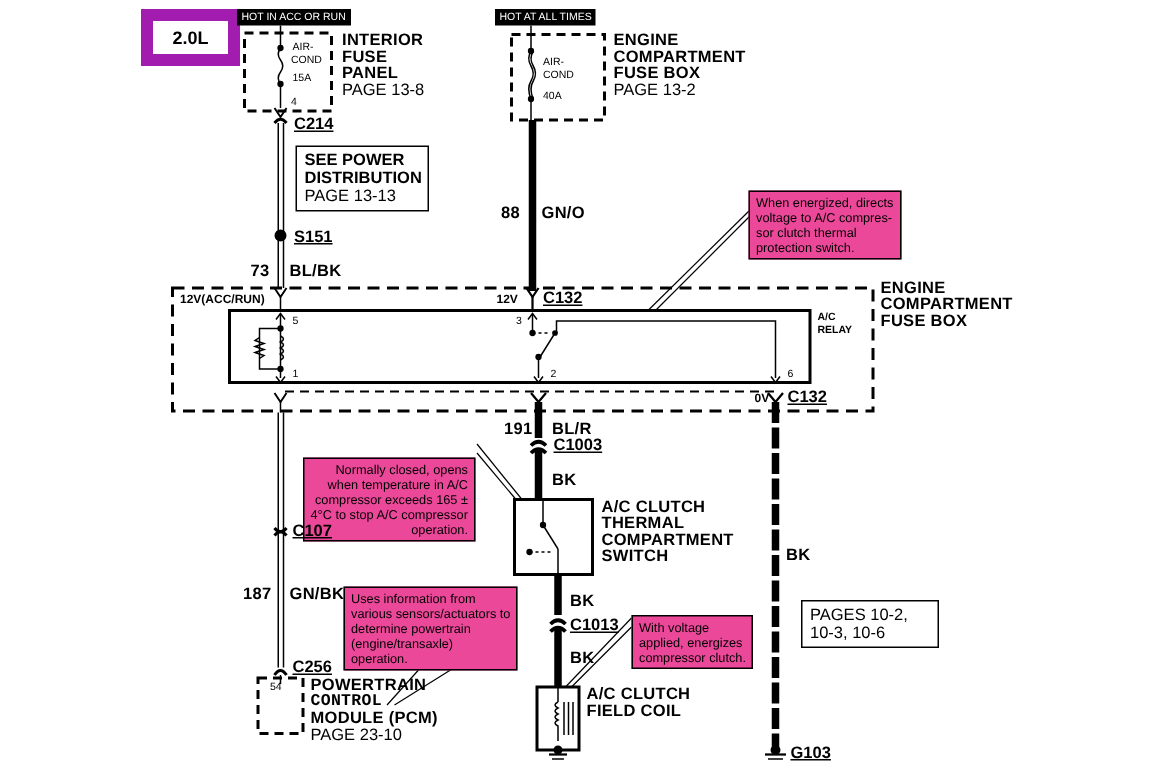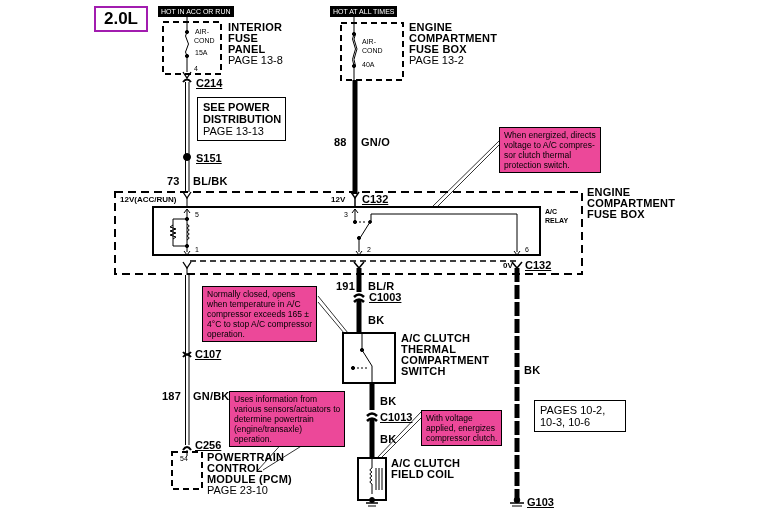--- a/index.html
+++ b/index.html
@@ -7,21 +7,21 @@
   svg { position:absolute; left:0; top:0; }
   .t { position:absolute; white-space:nowrap; line-height:1; }
   .b { font-weight:bold; }
   .lbl { font-size:11px; font-weight:bold; letter-spacing:0.2px; }
   .pg { font-size:11px; }
   .tiny { font-size:7px; }
   .sm { font-size:8px; }
   .u { text-decoration:underline; font-weight:bold; font-size:11px; }
   .note { position:absolute; border:1px solid #000; background:#ec4899; font-size:8.5px; line-height:10px; padding:2px 4px; white-space:nowrap; }
   .blk { position:absolute; background:#000; color:#fff; font-size:7px; padding:2px 3px; line-height:1; white-space:nowrap; }
-  .engine-badge { position:absolute; left:94px; top:6px; width:50px; height:22px; border:2px solid #a21caf; font-size:17px; font-weight:bold; display:flex; align-items:center; justify-content:center; }
+  .engine-badge { position:absolute; left:94px; top:6px; width:50px; height:22px; border:8px solid #a21caf; font-size:12px; font-weight:bold; display:flex; align-items:center; justify-content:center; }
   .refbox { position:absolute; border:1px solid #000; background:#fff; padding:3px 5px; font-size:11px; line-height:12px; }
 </style>
 </head>
 <body>
 
 <svg width="768" height="513" viewBox="0 0 768 513">
   <g fill="none" stroke="#000">
 
     <rect x="163" y="22" width="58" height="52" stroke-width="2" stroke-dasharray="6,4"></rect>
 
@@ -201,21 +201,21 @@
 <div class="t tiny" style="left:367px; top:246px;">2</div>
 <div class="t tiny" style="left:525px; top:246px;">6</div>
 <div class="t sm b" style="left:503px; top:262px;">0V</div>
 <div class="t u" style="left:525px; top:260px;">C132</div>
 
 <div class="t lbl" style="left:336px; top:281px;">191</div>
 <div class="t lbl" style="left:368px; top:281px;">BL/R</div>
 <div class="t u" style="left:369px; top:292px;">C1003</div>
 <div class="t lbl" style="left:368px; top:315px;">BK</div>
 
-<div class="note" style="left:202px; top:286px;">
+<div class="note" style="left:202px; top:305px;text-align:right;">
   <div>Normally  closed, opens</div>
   <div>when temperature in A/C</div>
   <div>compressor exceeds 165 ±</div>
   <div>4°C to stop A/C compressor</div>
   <div>operation.</div>
 </div>
 
 <div class="t lbl" style="left:401px; top:333px;">A/C  CLUTCH</div>
 <div class="t lbl" style="left:401px; top:344px;">THERMAL</div>
 <div class="t lbl" style="left:401px; top:355px;">COMPARTMENT</div>
@@ -244,21 +244,21 @@
   <div>applied, energizes</div>
   <div>compressor clutch.</div>
 </div>
 
 <div class="t lbl" style="left:391px; top:458px;">A/C  CLUTCH</div>
 <div class="t lbl" style="left:391px; top:469px;">FIELD  COIL</div>
 
 <div class="t u" style="left:195px; top:440px;">C256</div>
 <div class="t tiny" style="left:180px; top:455px;">54</div>
 <div class="t lbl" style="left:207px; top:452px;">POWERTRAIN</div>
-<div class="t lbl" style="left:207px; top:463px;">CONTROL</div>
+<div class="t lbl" style="left:207px; top:463px;font-family:Liberation Mono, monospace;">CONTROL</div>
 <div class="t lbl" style="left:207px; top:474px;">MODULE  (PCM)</div>
 <div class="t pg" style="left:207px; top:485px;text-align:center;">PAGE 23-10</div>
 
 <div class="refbox" style="left:534px; top:400px; width:80px;">
   <div>PAGES 10-2,</div>
   <div>10-3, 10-6</div>
 </div>
 <div class="t u" style="left:527px; top:497px;">G103</div>
 
 </body></html>

